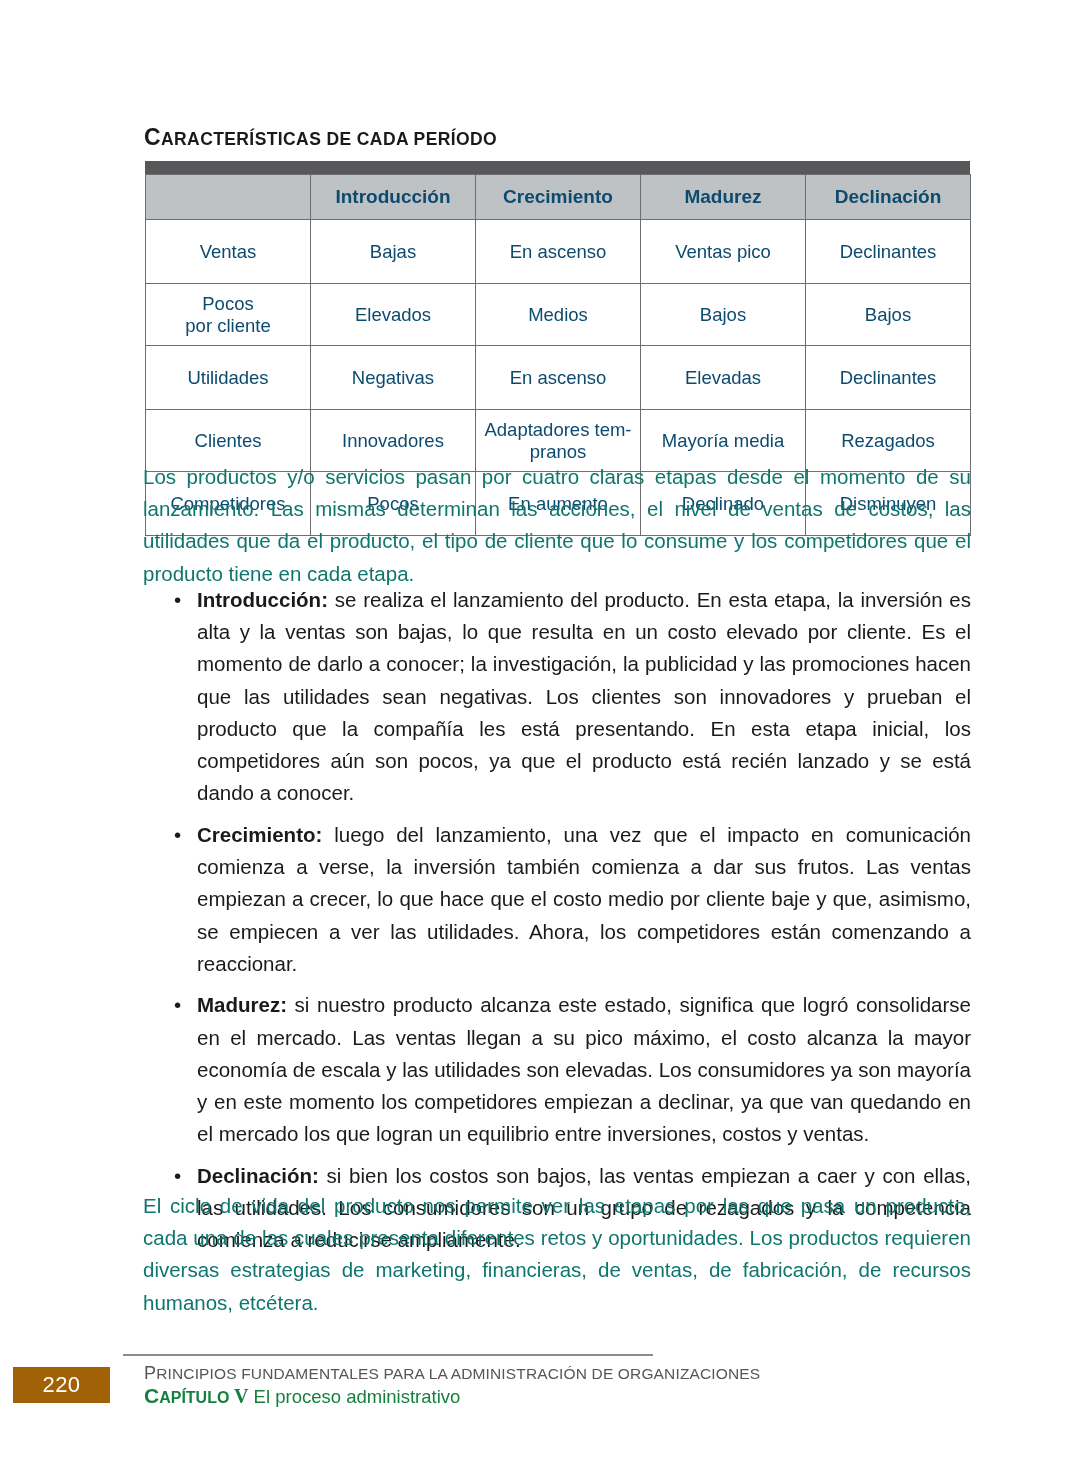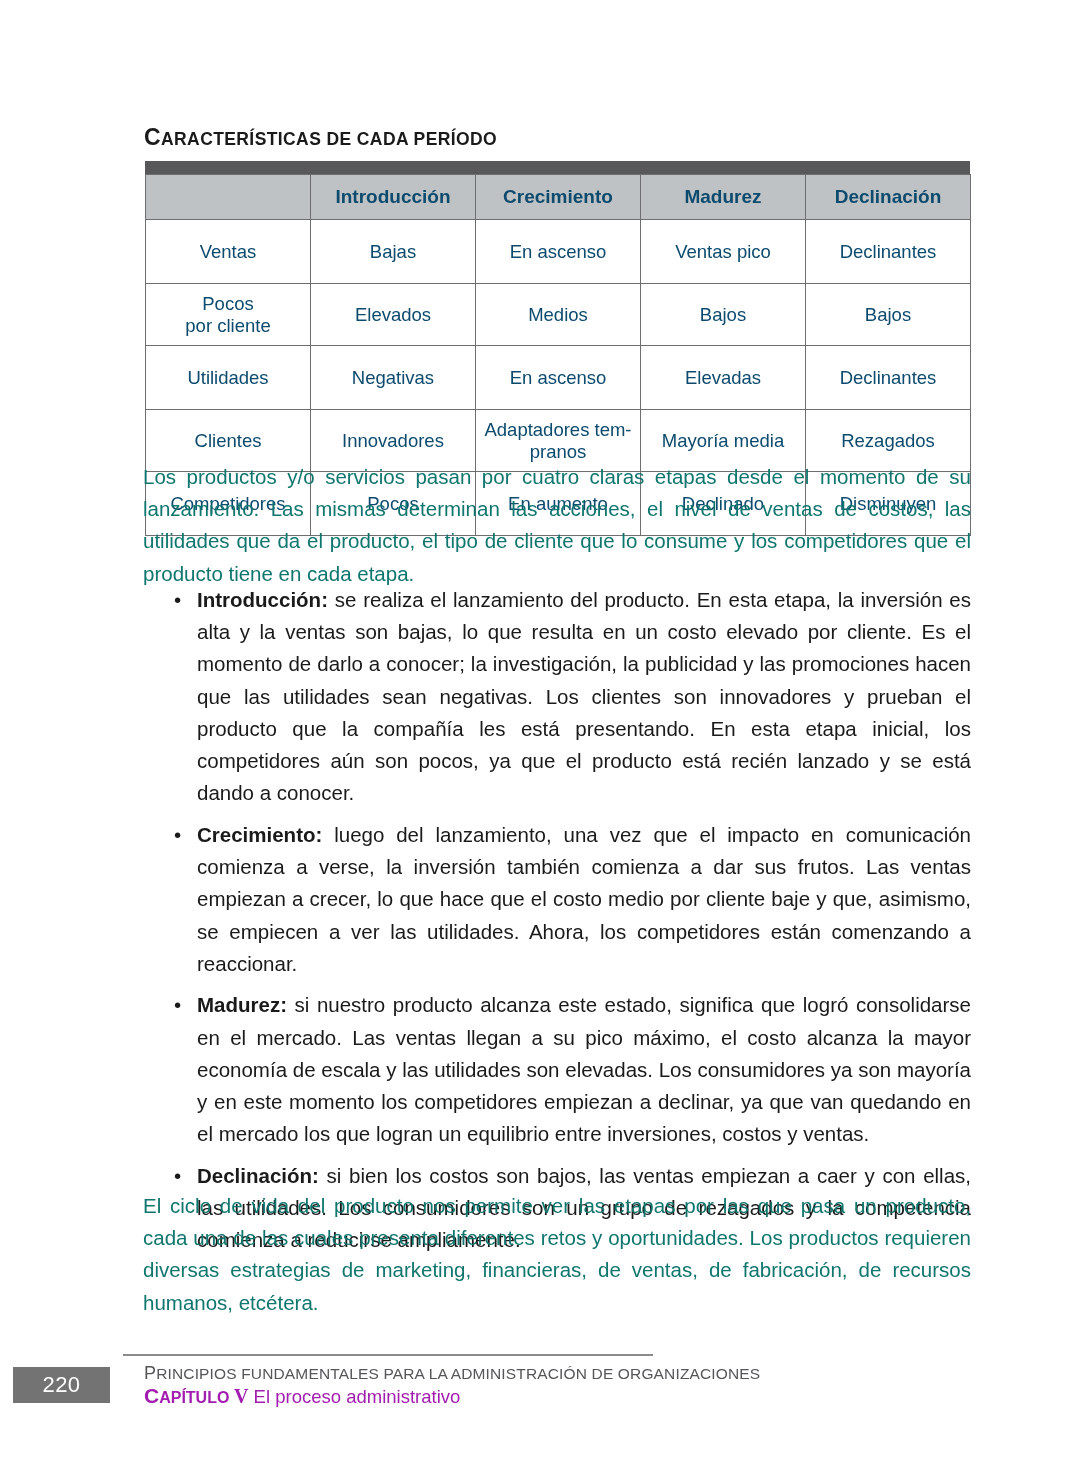--- a/index.html
+++ b/index.html
@@ -133,21 +133,21 @@
     width: 530px;
     height: 2px;
     background: #8b8b8d;
   }
   .page-number-block {
     position: absolute;
     left: 0px;
     top: 1367px;
     width: 97px;
     height: 36px;
-    background: #737373;
+    background: #a16207;
     color: #ffffff;
     font-size: 22px;
     display: flex;
     align-items: center;
     justify-content: center;
     letter-spacing: 0.5px;
   }
   .footer-text {
     position: absolute;
     left: 131px;
@@ -159,21 +159,21 @@
     font-size: 15.5px;
     letter-spacing: 0.15px;
     white-space: nowrap;
     line-height: 20px;
   }
   .footer-line1 .cap { font-size: 18px; }
   .footer-line2 {
     font-size: 18.5px;
     line-height: 24px;
     white-space: nowrap;
-    color: #a21caf;
+    color: #15803d;
   }
   .footer-line2 .cap { font-size: 21px; font-weight: bold; }
   .footer-line2 .sc { font-size: 16px; font-weight: bold; }
   .footer-line2 .roman { font-weight: bold; font-family: "Liberation Serif", serif; font-size: 20px; }
 </style>
 </head>
 <body>
 
 <div class="page">
 

